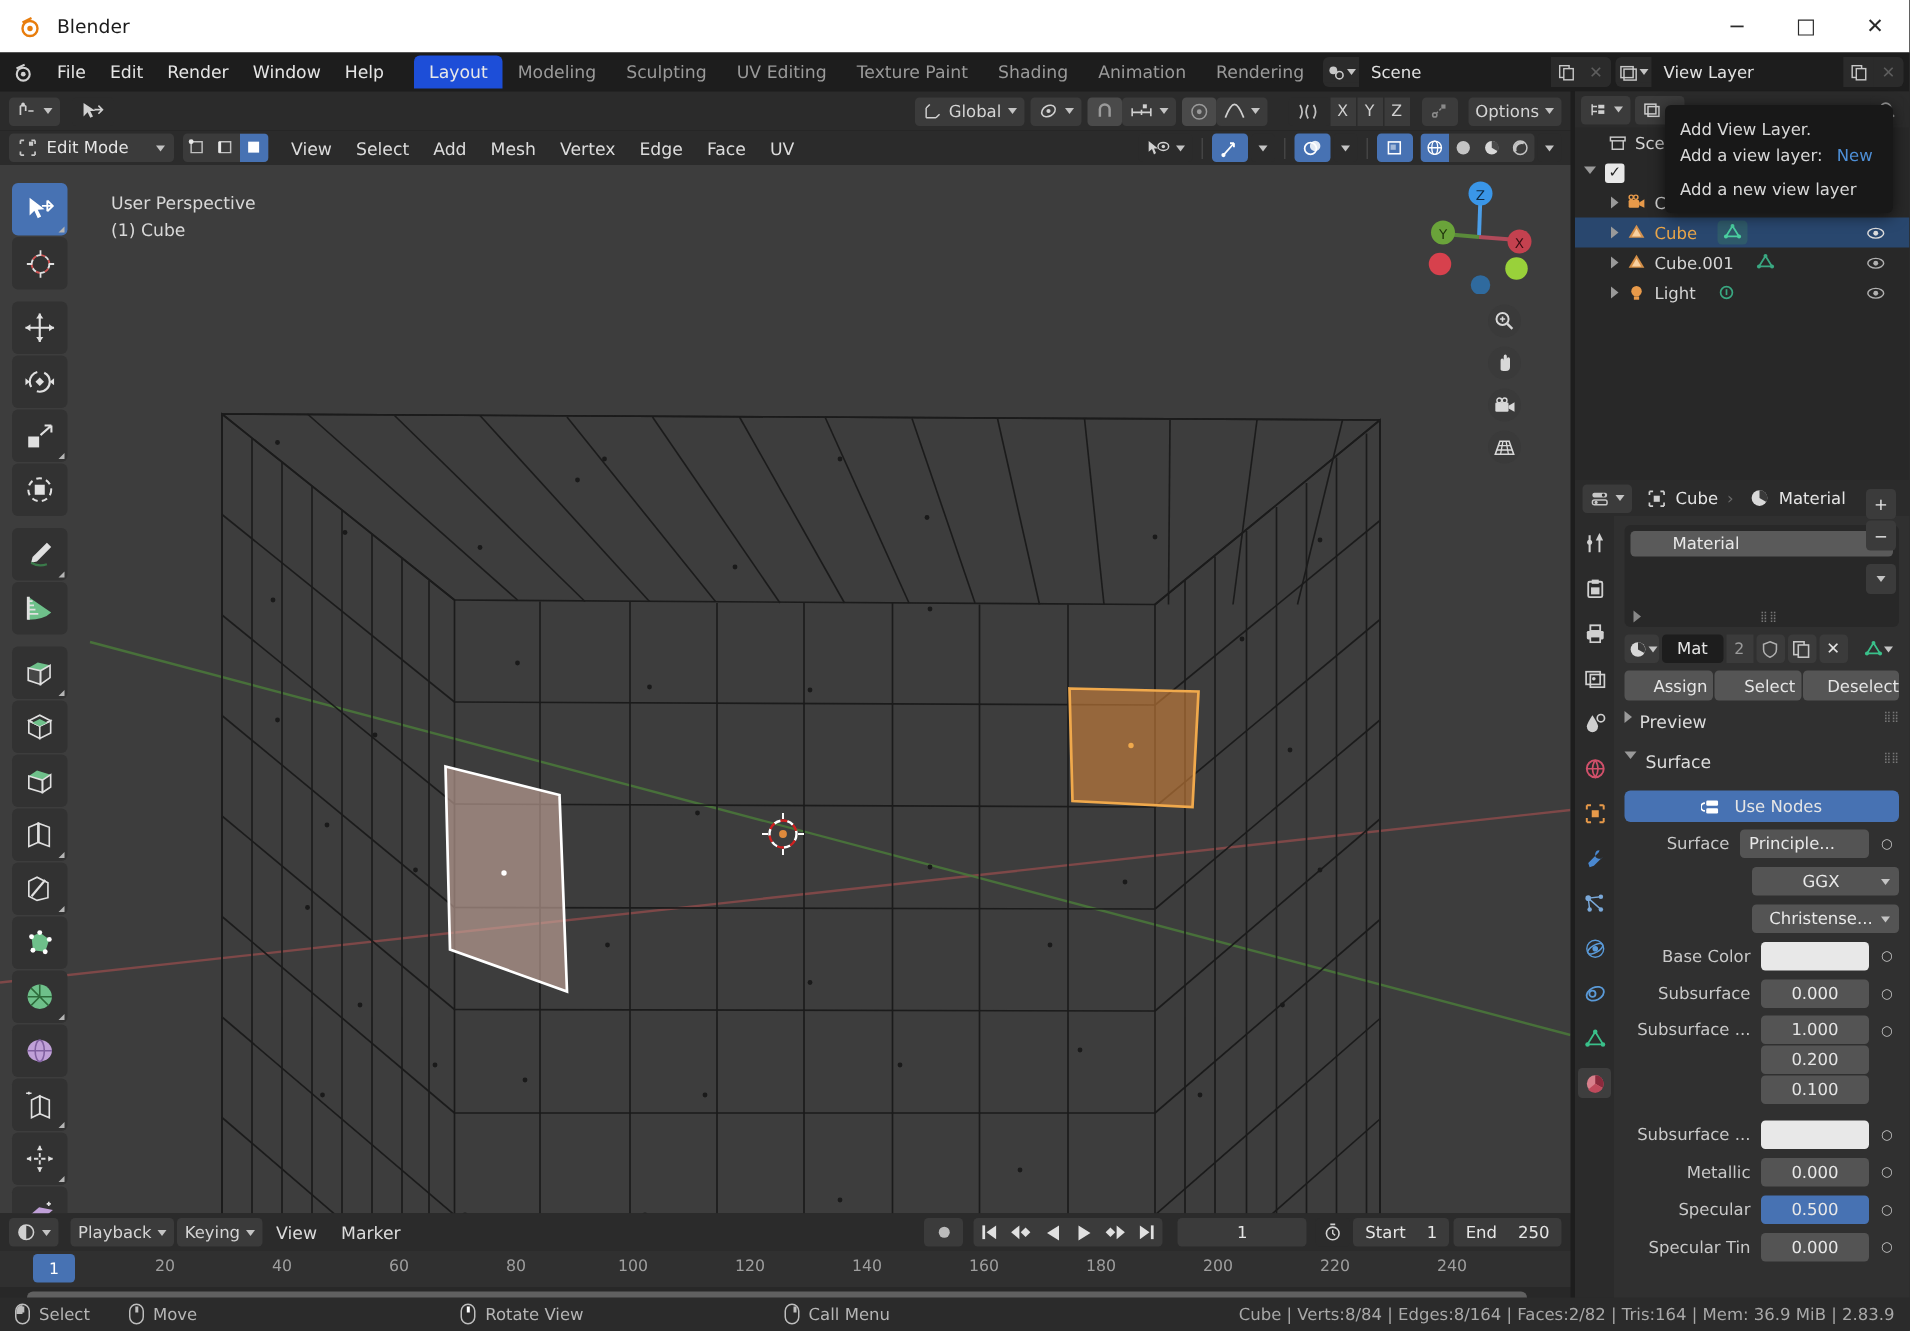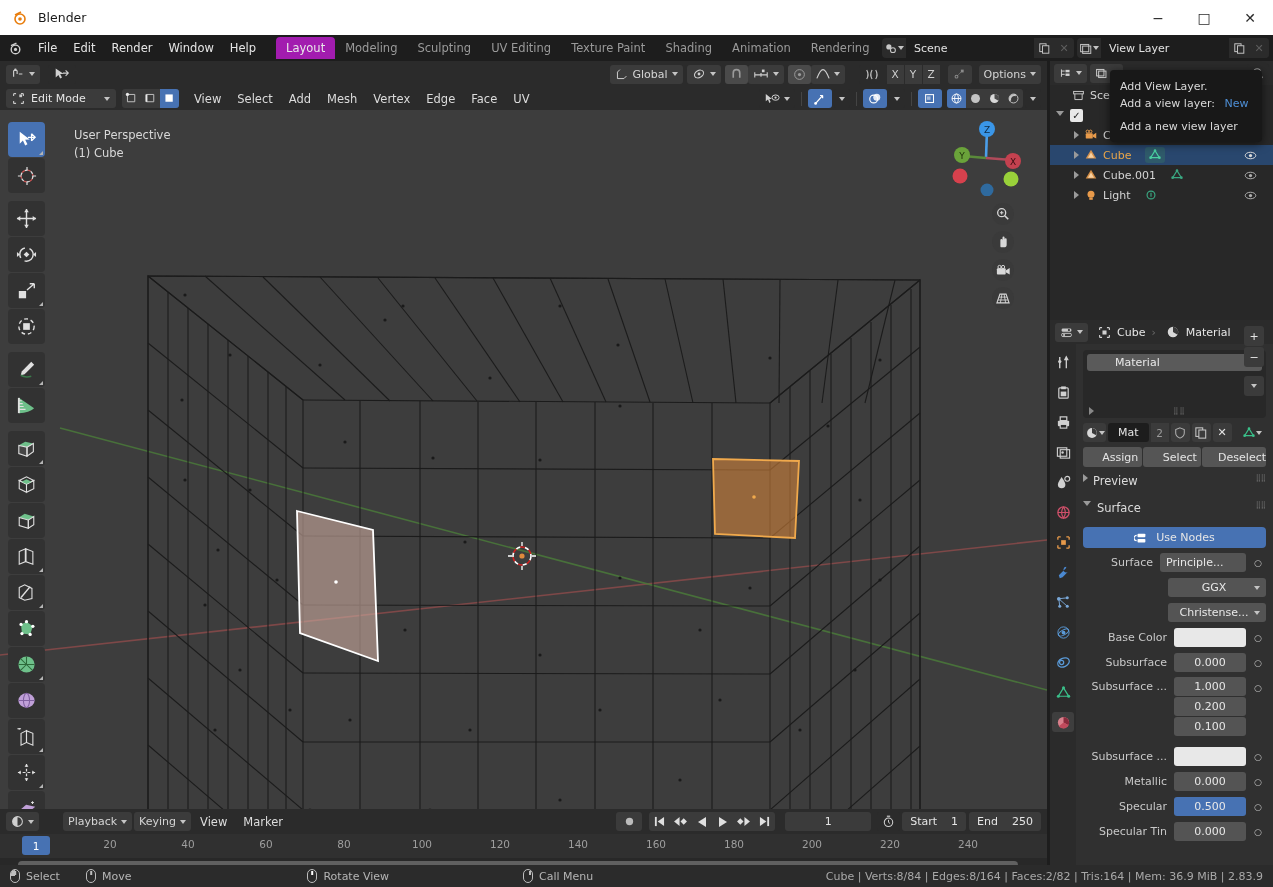--- a/index.html
+++ b/index.html
@@ -30,21 +30,21 @@
     height: 26px; background: #1d1d1d; display: flex; align-items: center;
     position: relative; padding-left: 6px;
   }
   .blender-icon { width:18px; height:18px; margin-right:6px; display:flex; align-items:center; justify-content:center;}
   .menu-item { padding: 3px 8px; color: #e5e5e5; font-size: 11.5px; border-radius: 3px; }
   .ws-tabs { display: flex; align-items: center; margin-left: 12px; }
   .ws-tab {
     padding: 4px 10px; color: #9a9a9a; font-size: 11.5px;
     border-radius: 4px 4px 0 0;
   }
-  .ws-tab.active { background: #a21caf; color: #e8e8e8; }
+  .ws-tab.active { background: #1d4ed8; color: #e8e8e8; }
   .topbar-right {
     position: absolute; right: 0; top: 0; height: 26px;
     display: flex; align-items: center; gap: 3px; padding-right: 4px;
   }
   .scene-widget {
     display: flex; align-items: center; background: #2b2b2b; border-radius: 4px;
     height: 20px; overflow: hidden;
   }
   .sw-icon { width: 24px; display:flex; align-items:center; justify-content:center; gap:1px; background:#2b2b2b; }
   .sw-field {
@@ -827,21 +827,21 @@
 </div>
 
 <div class="timeline-hdr">
   <div class="hdr-btn box">
     <svg width="13" height="13" viewBox="0 0 16 16">
         <circle cx="8" cy="8" r="6" fill="none" stroke="#d0d0d0" stroke-width="1.3"></circle>
         <path d="M8 2 A6 6 0 0 0 8 14 Z" fill="#d0d0d0"></path>
       </svg>
     <span class="chev"></span>
   </div>
-  <div class="hdr-btn box" style="margin-left:22px">
+  <div class="hdr-btn box" style="margin-left:6px">
     <span>Playback</span>
       <span class="chev"></span>
   </div>
   <div class="hdr-btn box">
     <span>Keying</span>
       <span class="chev"></span>
   </div>
   <div class="hdr-menu">View</div>
   <div class="hdr-menu">Marker</div>
   <div class="spacer"></div>

